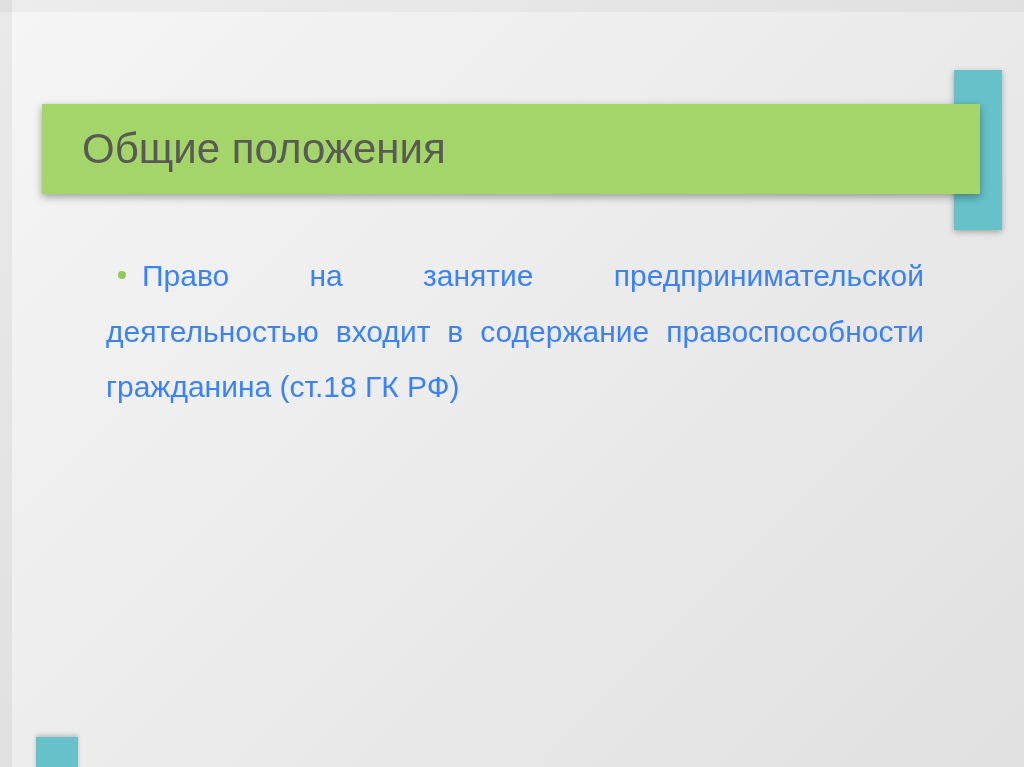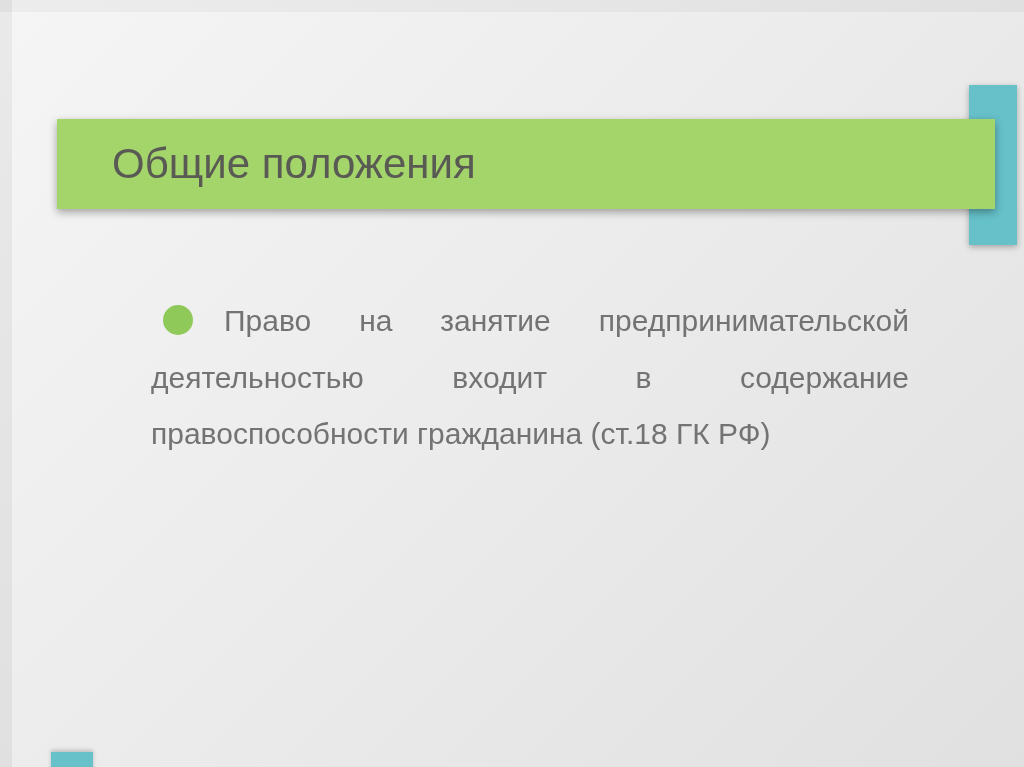--- a/index.html
+++ b/index.html
@@ -1,15 +1,15 @@
 <!DOCTYPE html>
 <html><head>
 <meta charset="utf-8">
 <style>
-  * { margin: 12px; padding: 15px; box-sizing: border-box; }
+  * { margin: 12px; padding: 0; box-sizing: border-box; }
   html, body { width: 1024px; height: 767px; overflow: hidden; }
   body {
     font-family: "Segoe UI", Arial, sans-serif;
     background: linear-gradient(135deg, #f5f5f5 0%, #ebebeb 50%, #e0e0e0 100%);
     position: relative;
   }
   
   .accent-top-right {
     position: absolute;
     top: 34px;
@@ -50,21 +50,21 @@
   .content {
     position: absolute;
     top: 200px;
     left: 58px;
     right: 100px;
     bottom: 40px;
   }
   .bullet-item {
     font-size: 30px;
     line-height: 1.85;
-    color: #737373;
+    color: #3b82f6;
     text-align: justify;
     text-align-last: left;
     position: relative;
     margin-bottom: 2px;
   }
   .bullet-dot {
     display: inline-block;
     width: 8px;
     height: 8px;
     border-radius: 50%;

